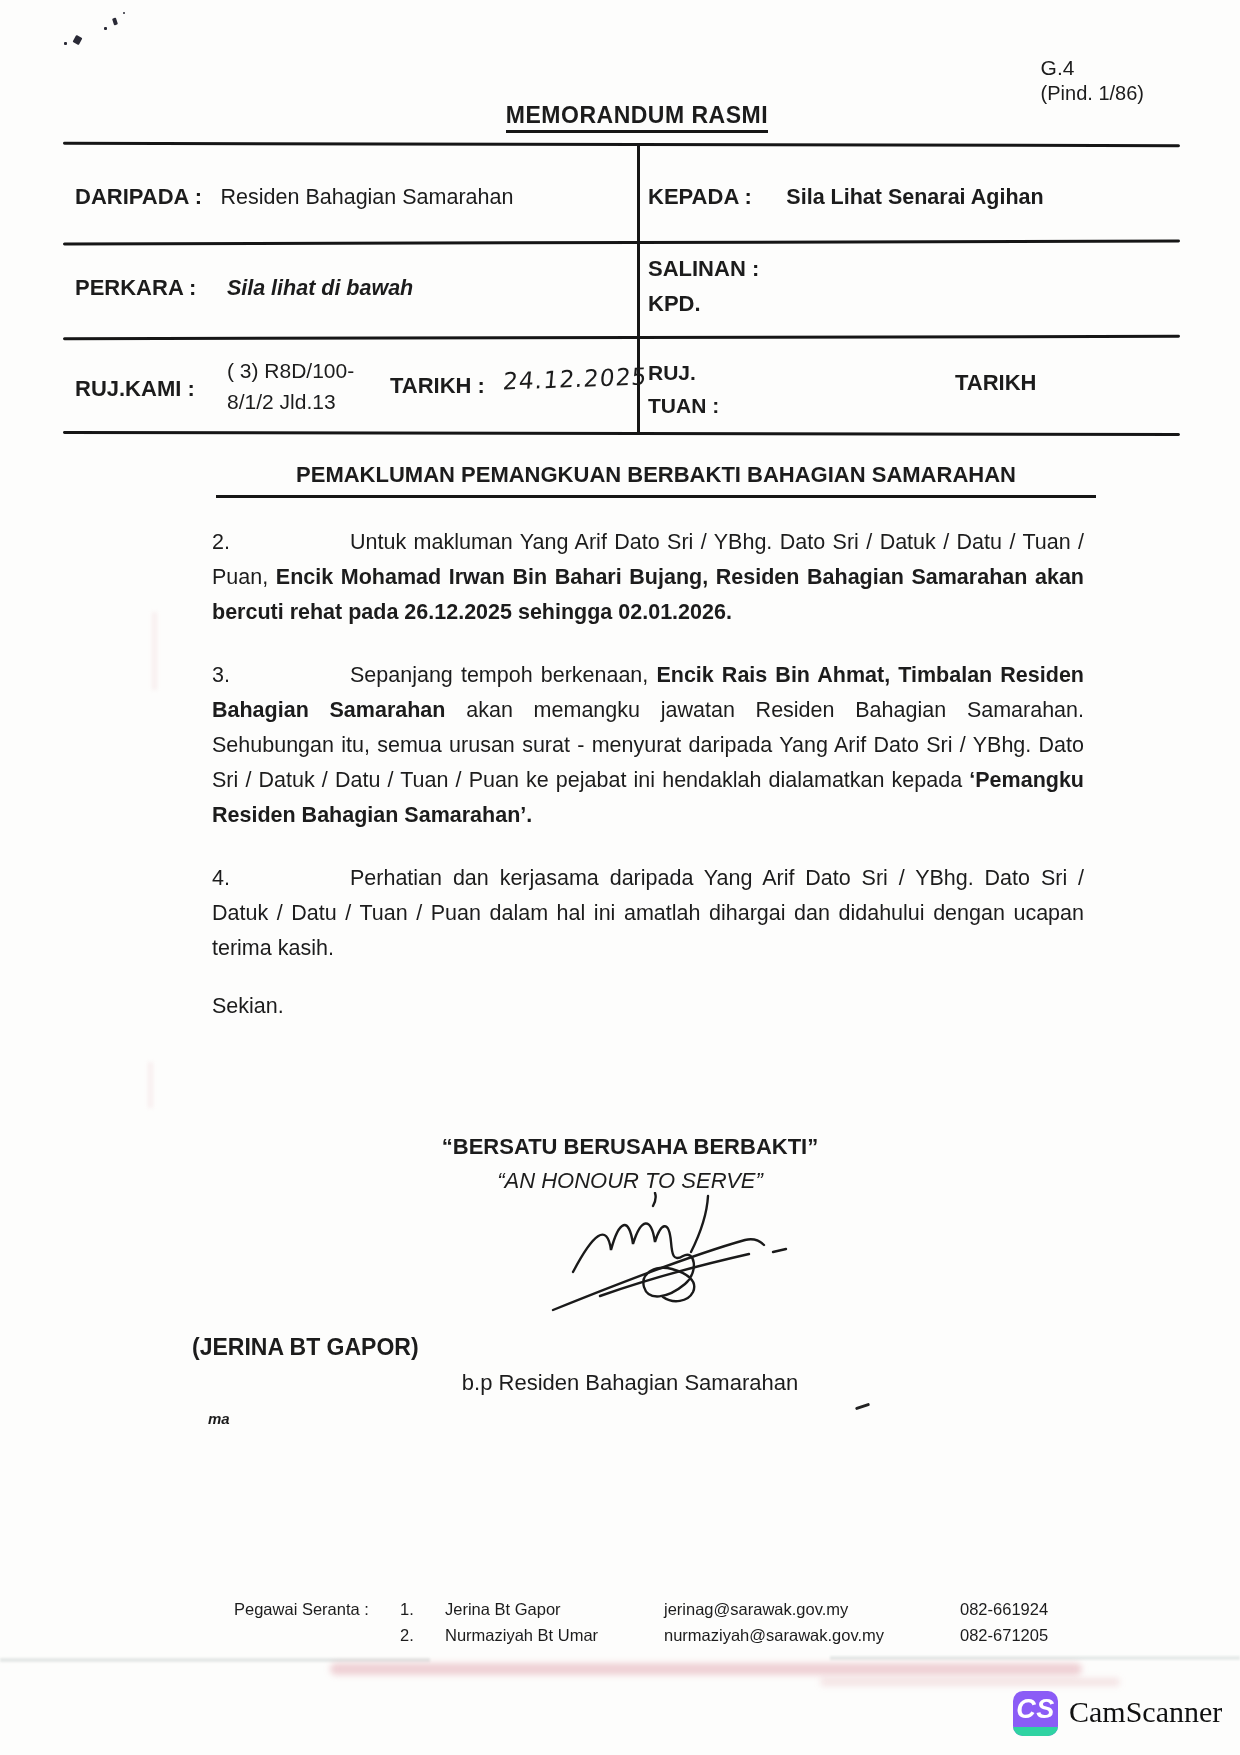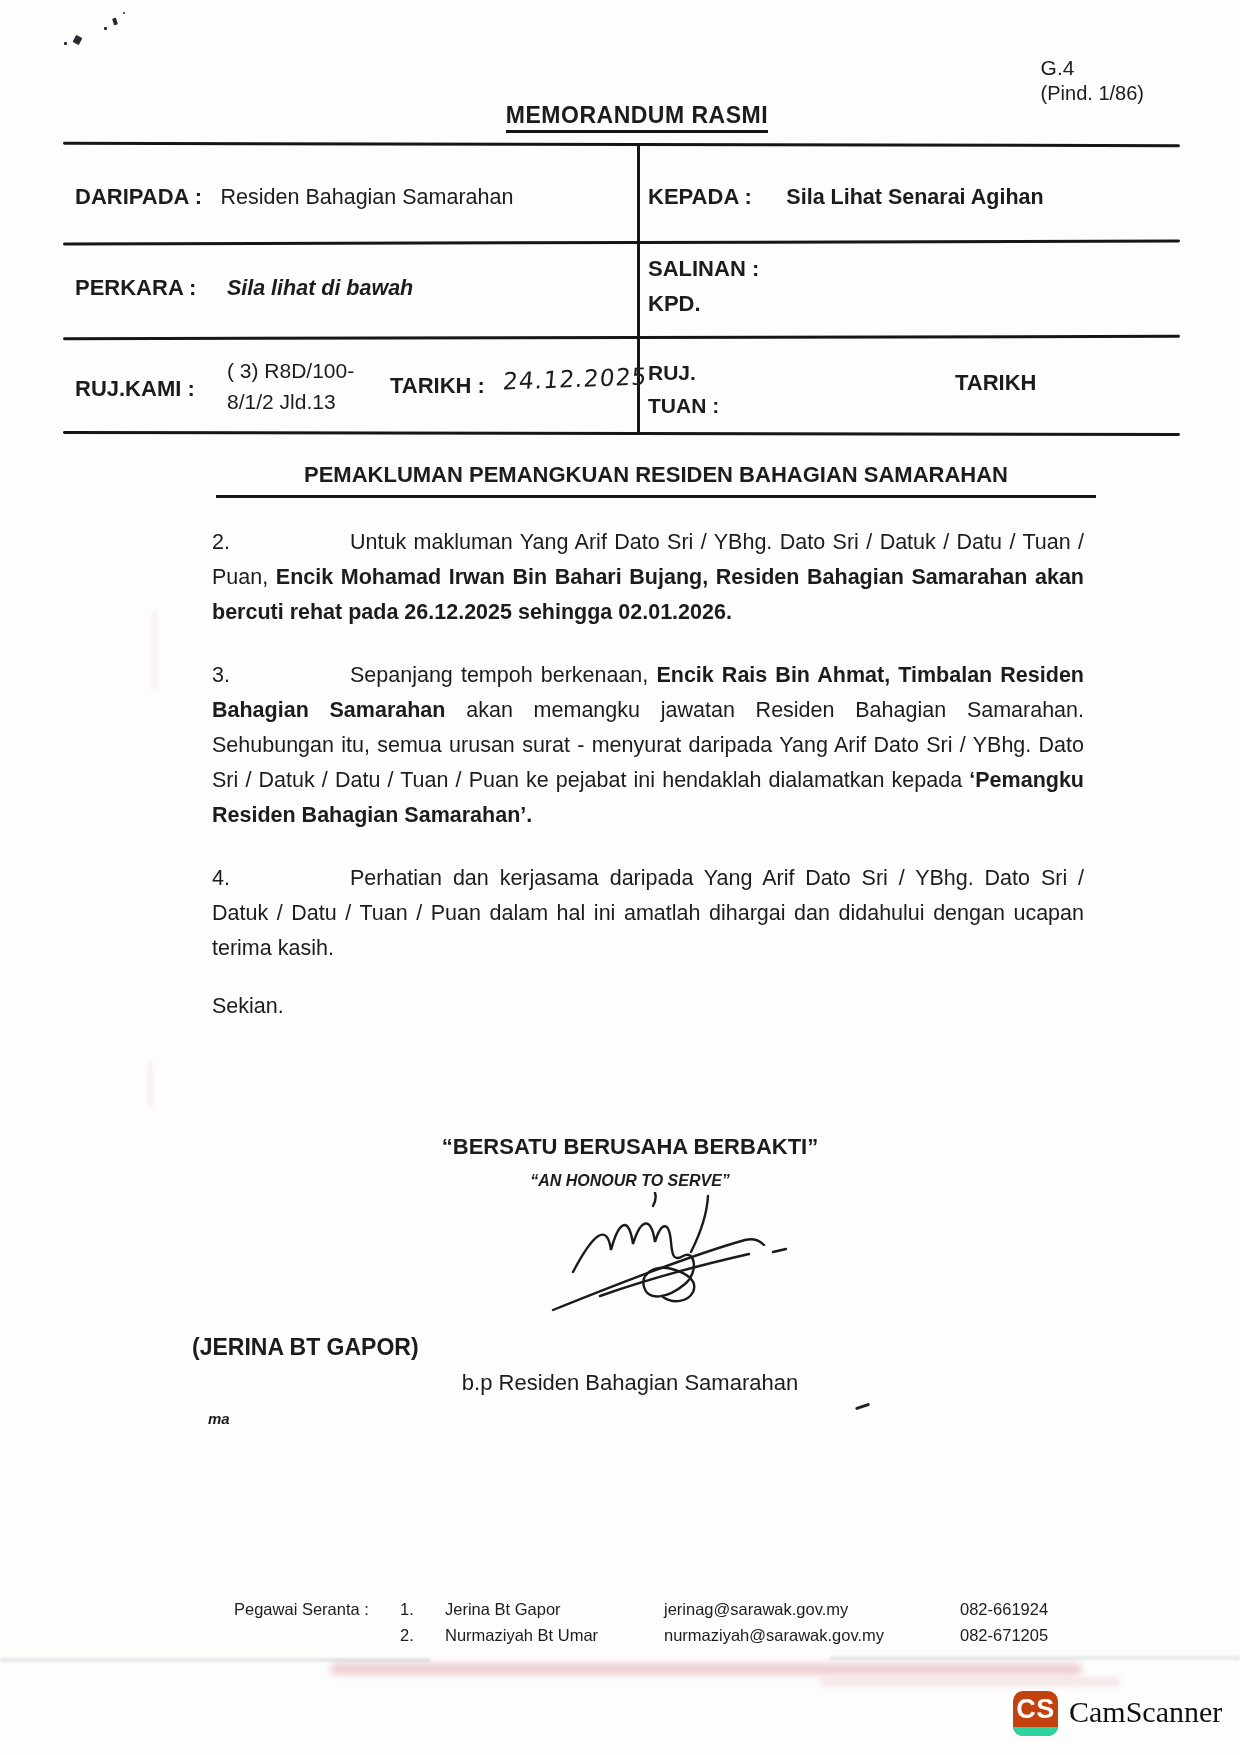--- a/index.html
+++ b/index.html
@@ -46,21 +46,21 @@
   
   .body-col{position:absolute;left:212px;top:525px;width:872px;}
   .body-col p{
     margin:0 0 28px 0;font-size:21.5px;line-height:35px;text-align:justify;
   }
   .pnum{display:inline-block;width:138px;}
   .closing{font-size:21.5px;margin-top:6px;}
   
   .motto{position:absolute;left:180px;top:1130px;width:900px;text-align:center;line-height:34px;}
   .motto .m1{font-size:22px;font-weight:bold;}
-  .motto .m2{font-size:16px;font-weight:bold;font-style:italic;}
+  .motto .m2{font-size:22px;font-weight:normal;font-style:italic;}
   .sig-svg{position:absolute;left:545px;top:1192px;}
   .sig-name{position:absolute;left:192px;top:1334px;width:900px;font-size:23px;font-weight:bold;}
   .sig-capacity{position:absolute;left:180px;top:1370px;width:900px;text-align:center;font-size:22px;}
   .tickmark{position:absolute;left:855px;top:1405px;width:15px;height:3px;background:#222;border-radius:2px;transform:rotate(-18deg);}
   .initials{position:absolute;left:208px;top:1410px;font-size:15px;font-weight:bold;font-style:italic;}
   
   .footer-label{position:absolute;left:234px;top:1600px;font-size:16.5px;}
   .contact-row{position:absolute;left:0;width:1240px;height:22px;font-size:16.5px;}
   .contact-row .c-num{position:absolute;left:400px;}
   .contact-row .c-name{position:absolute;left:445px;}
@@ -145,21 +145,21 @@
     <div class="abs cell-label" style="left:327px;top:230px;">TARIKH :</div>
     <div class="abs hand" style="left:440px;top:222px;">24.12.2025</div>
     <div class="abs twoline cell-label" style="left:585px;top:213px;line-height:33px;">
       <span>RUJ.</span><br>
       <span>TUAN :</span>
     </div>
     <div class="abs cell-label" style="left:892px;top:227px;">TARIKH</div>
   </div>
 
   <div class="subject-wrap">
-    <span class="subject">PEMAKLUMAN PEMANGKUAN RESIDEN BAHAGIAN SAMARAHAN</span>
+    <span class="subject">PEMAKLUMAN PEMANGKUAN BERBAKTI BAHAGIAN SAMARAHAN</span>
   </div>
 
   <div class="body-col" id="body-paragraphs">
       <p><span class="pnum">2.</span><span>Untuk makluman Yang Arif Dato Sri / YBhg. Dato Sri / Datuk / Datu / Tuan / Puan, </span><span class="bold">Encik Mohamad Irwan Bin Bahari Bujang, Residen Bahagian Samarahan akan bercuti rehat pada 26.12.2025 sehingga 02.01.2026.</span></p>
       <p><span class="pnum">3.</span><span>Sepanjang tempoh berkenaan, </span><span class="bold">Encik Rais Bin Ahmat, Timbalan Residen Bahagian Samarahan</span><span> akan memangku jawatan Residen Bahagian Samarahan. Sehubungan itu, semua urusan surat - menyurat daripada Yang Arif Dato Sri / YBhg. Dato Sri / Datuk / Datu / Tuan / Puan ke pejabat ini hendaklah dialamatkan kepada </span><span class="bold">‘Pemangku Residen Bahagian Samarahan’.</span></p>
       <p><span class="pnum">4.</span><span>Perhatian dan kerjasama daripada Yang Arif Dato Sri / YBhg. Dato Sri / Datuk / Datu / Tuan / Puan dalam hal ini amatlah dihargai dan didahului dengan ucapan terima kasih.</span></p>
       <div class="closing">Sekian.</div>
     </div>
 
   <div class="motto">
@@ -200,20 +200,20 @@
     </div>
 
   <div class="edge-line-l"></div>
   <div class="edge-line-r"></div>
   <div class="smudge-pink"></div>
   <div class="smudge-pink2"></div>
   <div class="streak" style="left:152px;top:612px;width:5px;height:78px;"></div>
   <div class="streak" style="left:148px;top:1062px;width:5px;height:46px;"></div>
 
   <div class="cs-badge">
-    <div class="cs-icon" id="cs-icon" style="background: #c2410c;">
+    <div class="cs-icon" id="cs-icon" style="background: #8b5cf6; font-style: italic;">
       <span class="cs-txt">CS</span>
       <div class="cs-accent" id="cs-accent" style="background: rgb(47, 211, 162);"></div>
     </div>
     <div class="cs-brand">CamScanner</div>
   </div>
 
 </div>
 
 </body></html>

